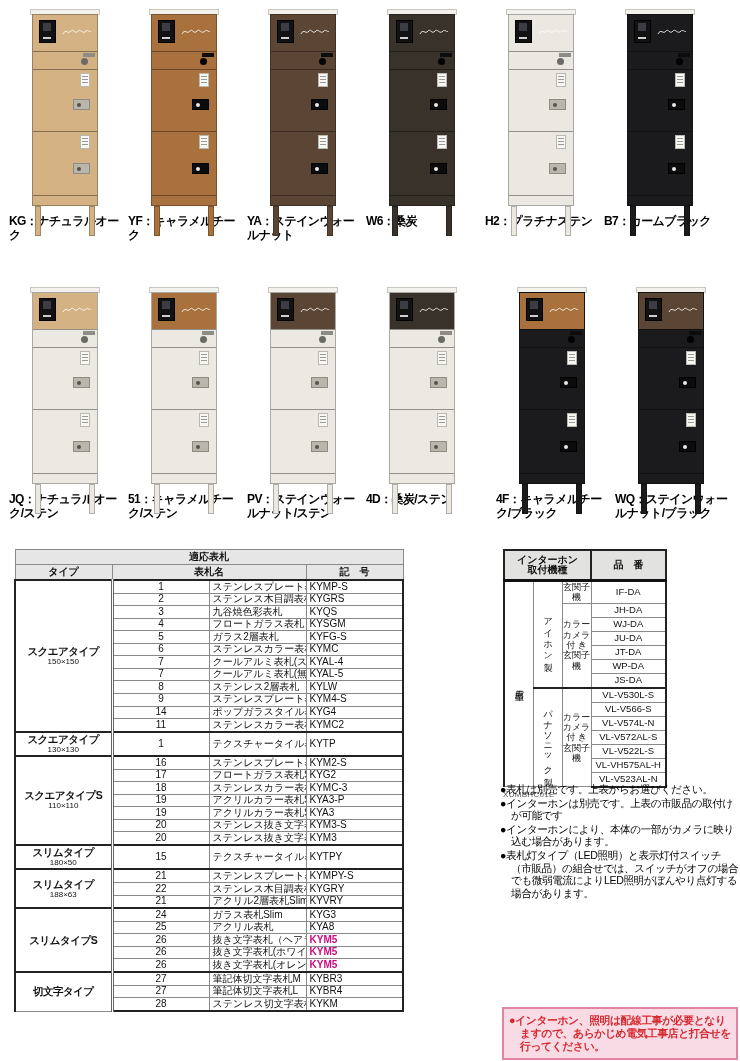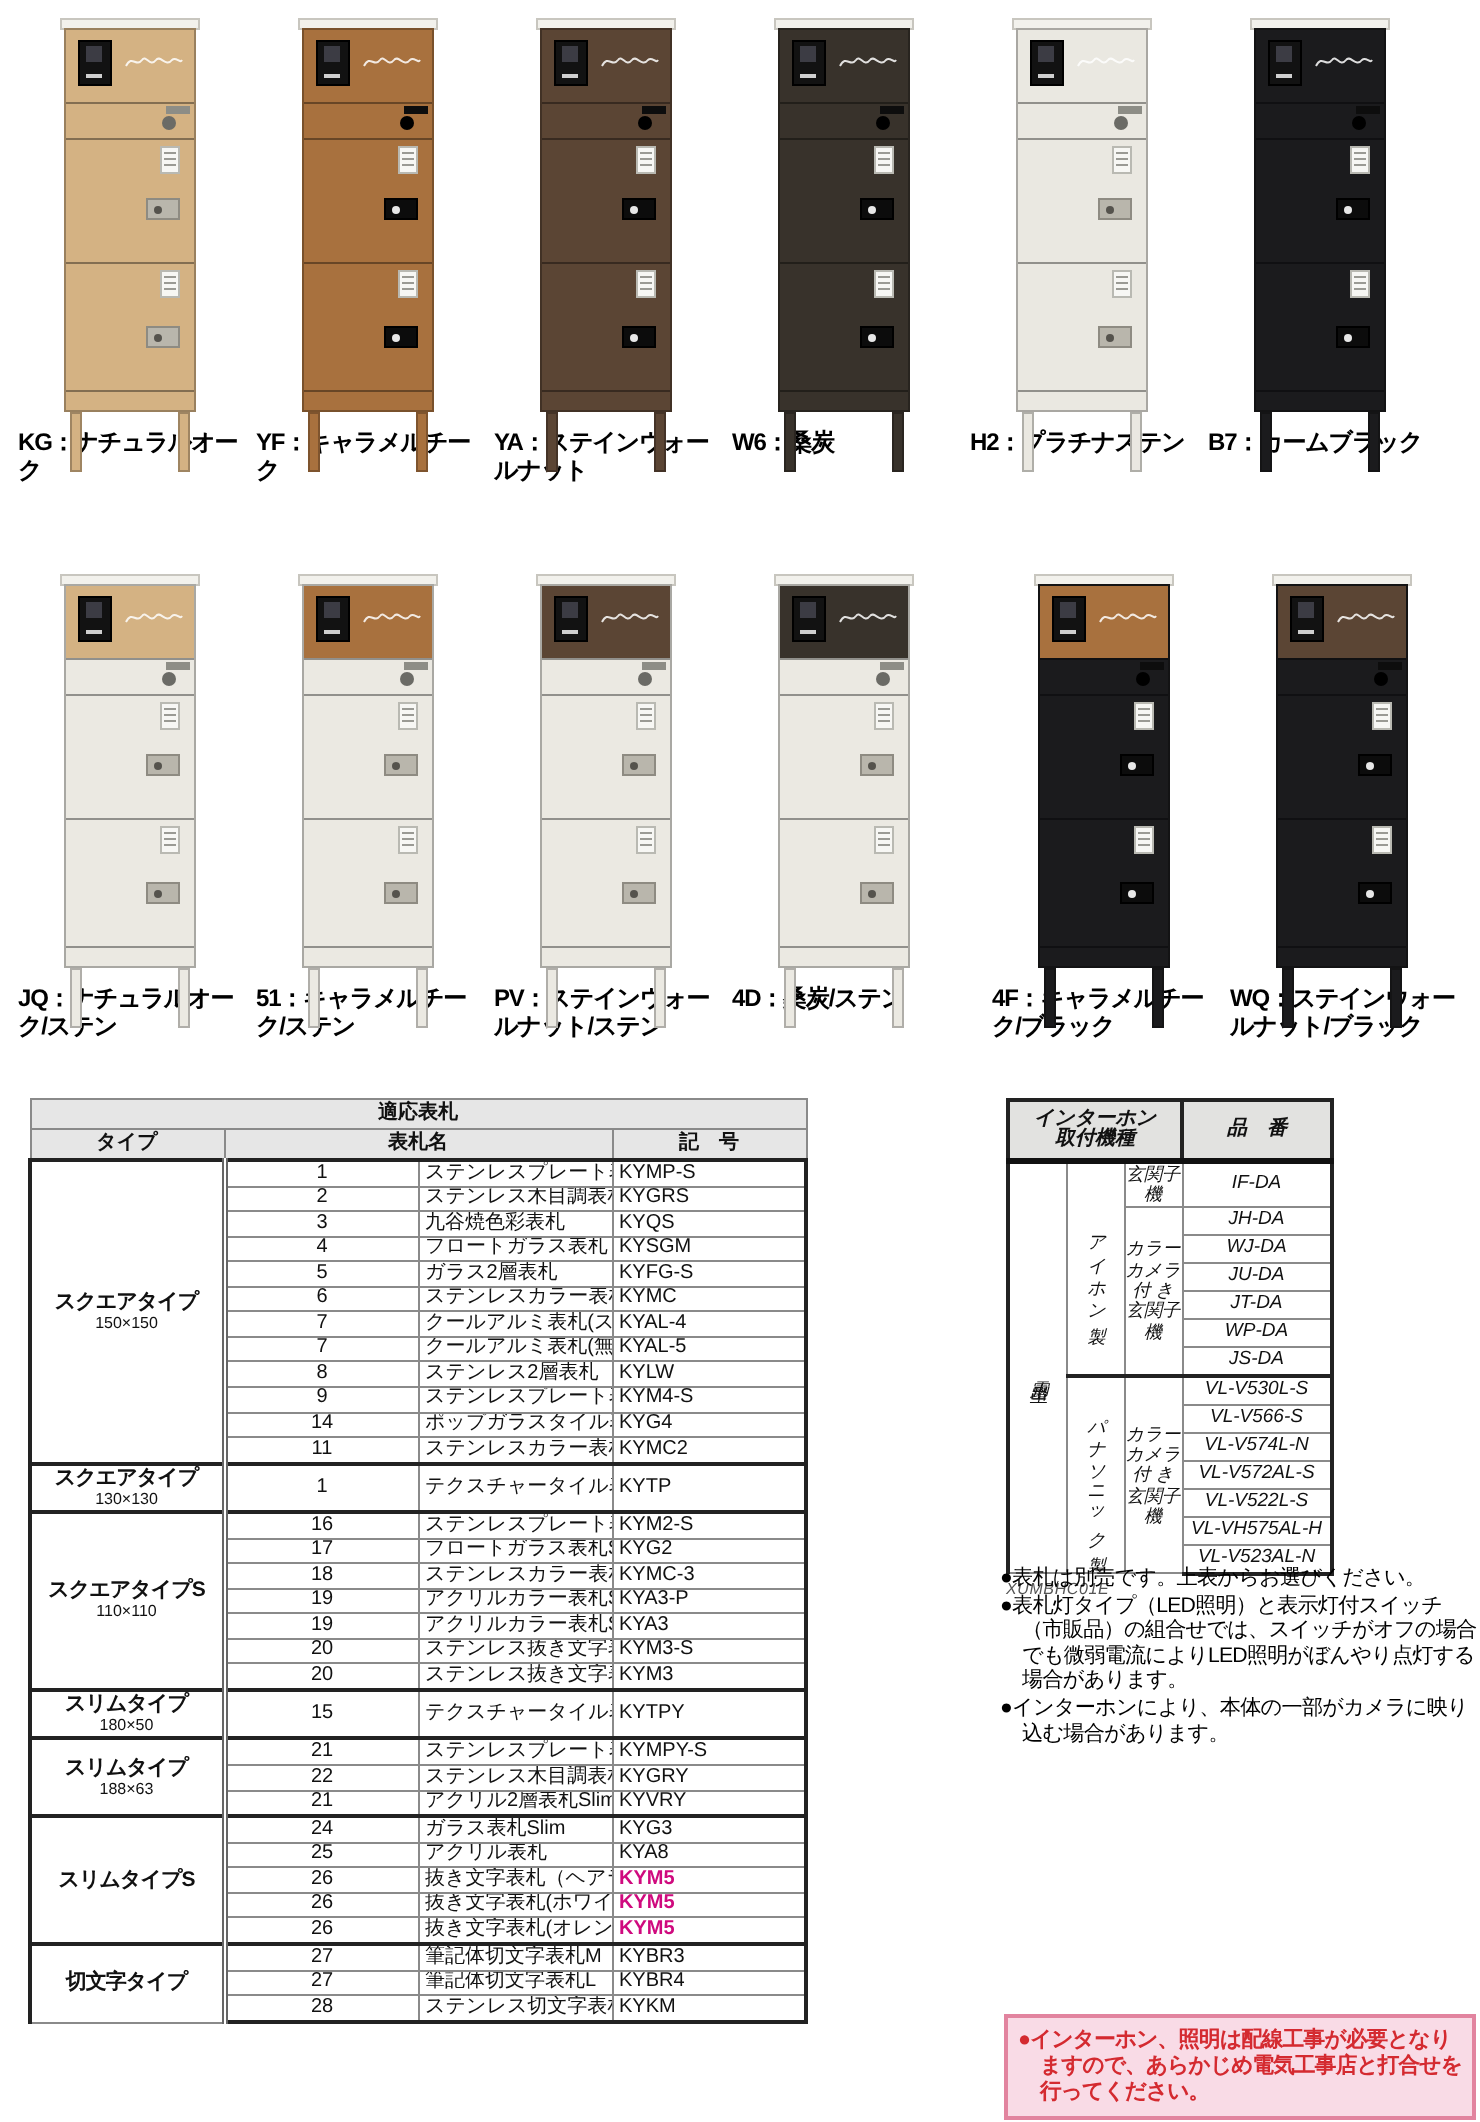--- a/index.html
+++ b/index.html
@@ -39,21 +39,21 @@
   #np-table tr.head-row th{height:14px;font-family:Liberation Serif, serif;}
   #np-table td.typec{text-align:center;padding:0;border-right:3px double #666;border-left:2px solid #222;}
   #np-table td.typec .tname{font-weight:bold;font-size:10.5px;letter-spacing:-0.5px;}
   #np-table td.typec .tsize{font-size:8px;margin-top:1px;}
   #np-table td.noc{text-align:center;padding:0;}
   #np-table td.codec{border-right:2px solid #222;}
   #np-table tr.gstart td{border-top:2px solid #222;}
   #np-table tr:last-child td{border-bottom:2px solid #222;}
   #np-table td.hl{color:#cf0a7e;font-weight:bold;}
   
-  #ic-wrap{position:absolute;left:503px;top:549px;width:160px;font-style:italic;}
+  #ic-wrap{position:absolute;left:503px;top:549px;width:160px;}
   #ic-table{border-collapse:collapse;table-layout:fixed;width:158px;height:212px;font-size:10px;line-height:1.05;}
   #ic-table th,#ic-table td{border:1px solid #8a8a8a;padding:0;text-align:center;overflow:hidden;}
   #ic-table th{background:#e2e2e0;font-weight:bold;height:28px;border:2px solid #222;border-bottom:3px solid #111;}
   #ic-table td{height:13px;}
   #ic-table .vtext{writing-mode:vertical-rl;text-orientation:upright;font-size:9px;letter-spacing:1px;margin:0 auto;}
   #ic-table td.mountc{border-left:2px solid #222;}
   #ic-table td.partc{border-right:2px solid #222;font-size:9.5px;}
   #ic-table td.devc{font-size:9px;white-space:pre-line;line-height:1.15;}
   #ic-table tr.mk2 td{border-top:2px solid #222;}
   #ic-table tr.lastr td{border-bottom:2px solid #222;}
@@ -856,16 +856,17 @@
         <tr class="lastr">
           <td class="partc">VL-V523AL-N</td>
         </tr>
       </tbody>
   </table>
   <div id="ic-foot">XUMBHC01E</div>
 </div>
 
 <div id="notes">
     <p>●表札は別売です。上表からお選びください。</p>
+    <p>●インターホンは別売です。上表の市販品の取付けが可能です</p>
+    <p>●インターホンにより、本体の一部がカメラに映り込む場合があります。</p>
     <p>●表札灯タイプ（LED照明）と表示灯付スイッチ（市販品）の組合せでは、スイッチがオフの場合でも微弱電流によりLED照明がぼんやり点灯する場合があります。</p>
-    <p>●インターホンにより、本体の一部がカメラに映り込む場合があります。</p>
   </div>
 <div id="warn">●インターホン、照明は配線工事が必要となりますので、あらかじめ電気工事店と打合せを行ってください。</div>
 
 </body></html>

